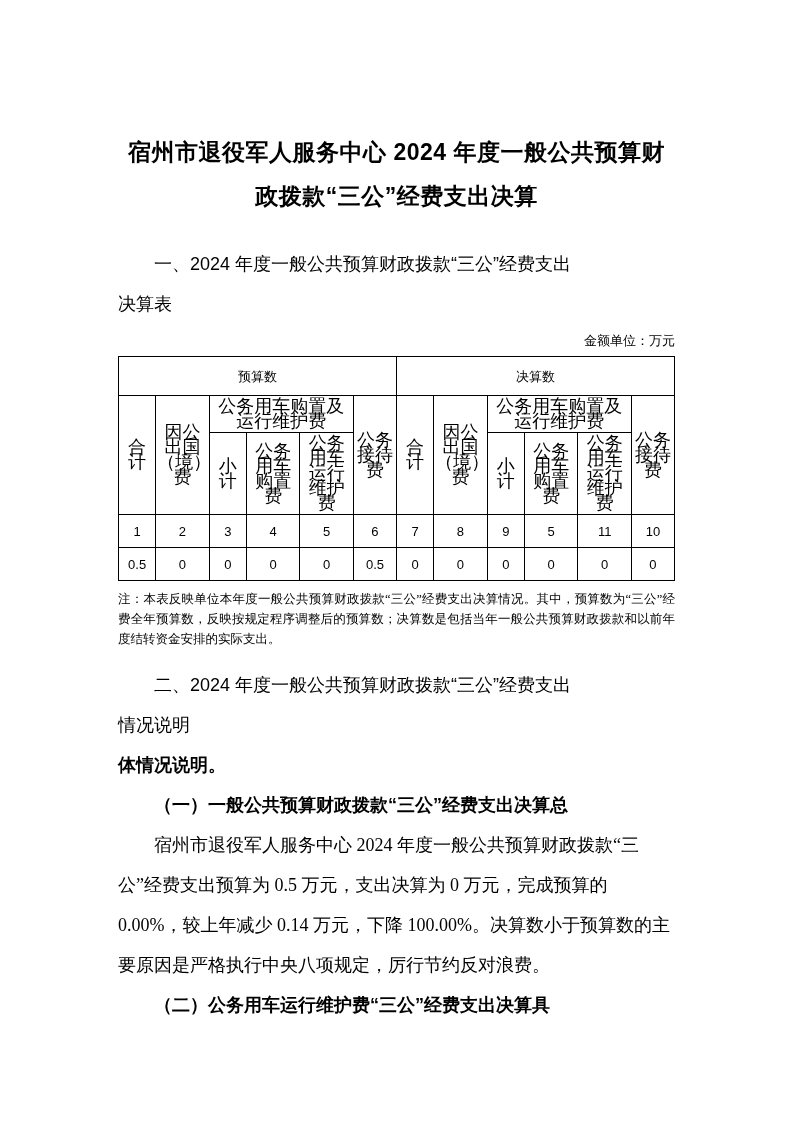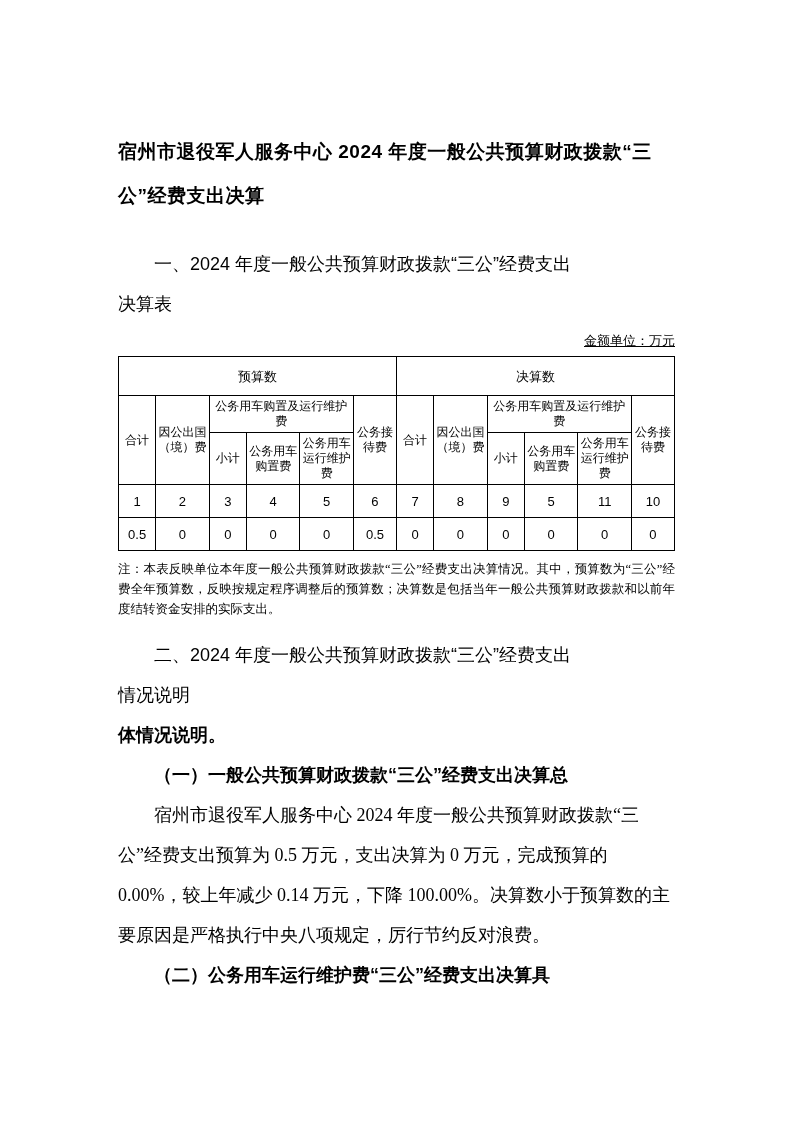--- a/index.html
+++ b/index.html
@@ -16,23 +16,23 @@
     overflow: hidden;
   }
   .page {
     width: 793px;
     height: 1122px;
     box-sizing: border-box;
     padding: 130px 118px 40px 118px;
     position: relative;
   }
   .doc-title {
-    font-size: 19px;
+    font-size: 23px;
     font-weight: bold;
-    text-align: left;
+    text-align: center;
     line-height: 44px;
     letter-spacing: 0.5px;
     margin: 0 0 26px 0;
     font-family: "Liberation Sans", "DejaVu Sans", sans-serif;
   }
   .section-heading {
     font-size: 18px;
     font-weight: normal;
     line-height: 40px;
     text-indent: 36px;
@@ -40,32 +40,31 @@
     font-family: "Liberation Sans", "DejaVu Sans", sans-serif;
   }
   .section-heading.cont {
     text-indent: 0;
   }
   .unit-line {
     text-align: right;
     font-size: 13px;
     line-height: 22px;
     margin: 6px 0 4px 0;
-    text-decoration: underline;
   }
   table.fin {
     border-collapse: collapse;
     width: 100%;
     table-layout: fixed;
   }
   table.fin td {
     border: 1px solid #000;
     text-align: center;
     vertical-align: middle;
-    font-size: 12px;
+    font-size: 18px;
     line-height: 15px;
     padding: 3px 1px;
     font-family: "Liberation Sans", "DejaVu Sans", sans-serif;
   }
   table.fin td.grp {
     height: 32px;
     font-size: 13px;
   }
   table.fin td.hd {
     height: 58px;

